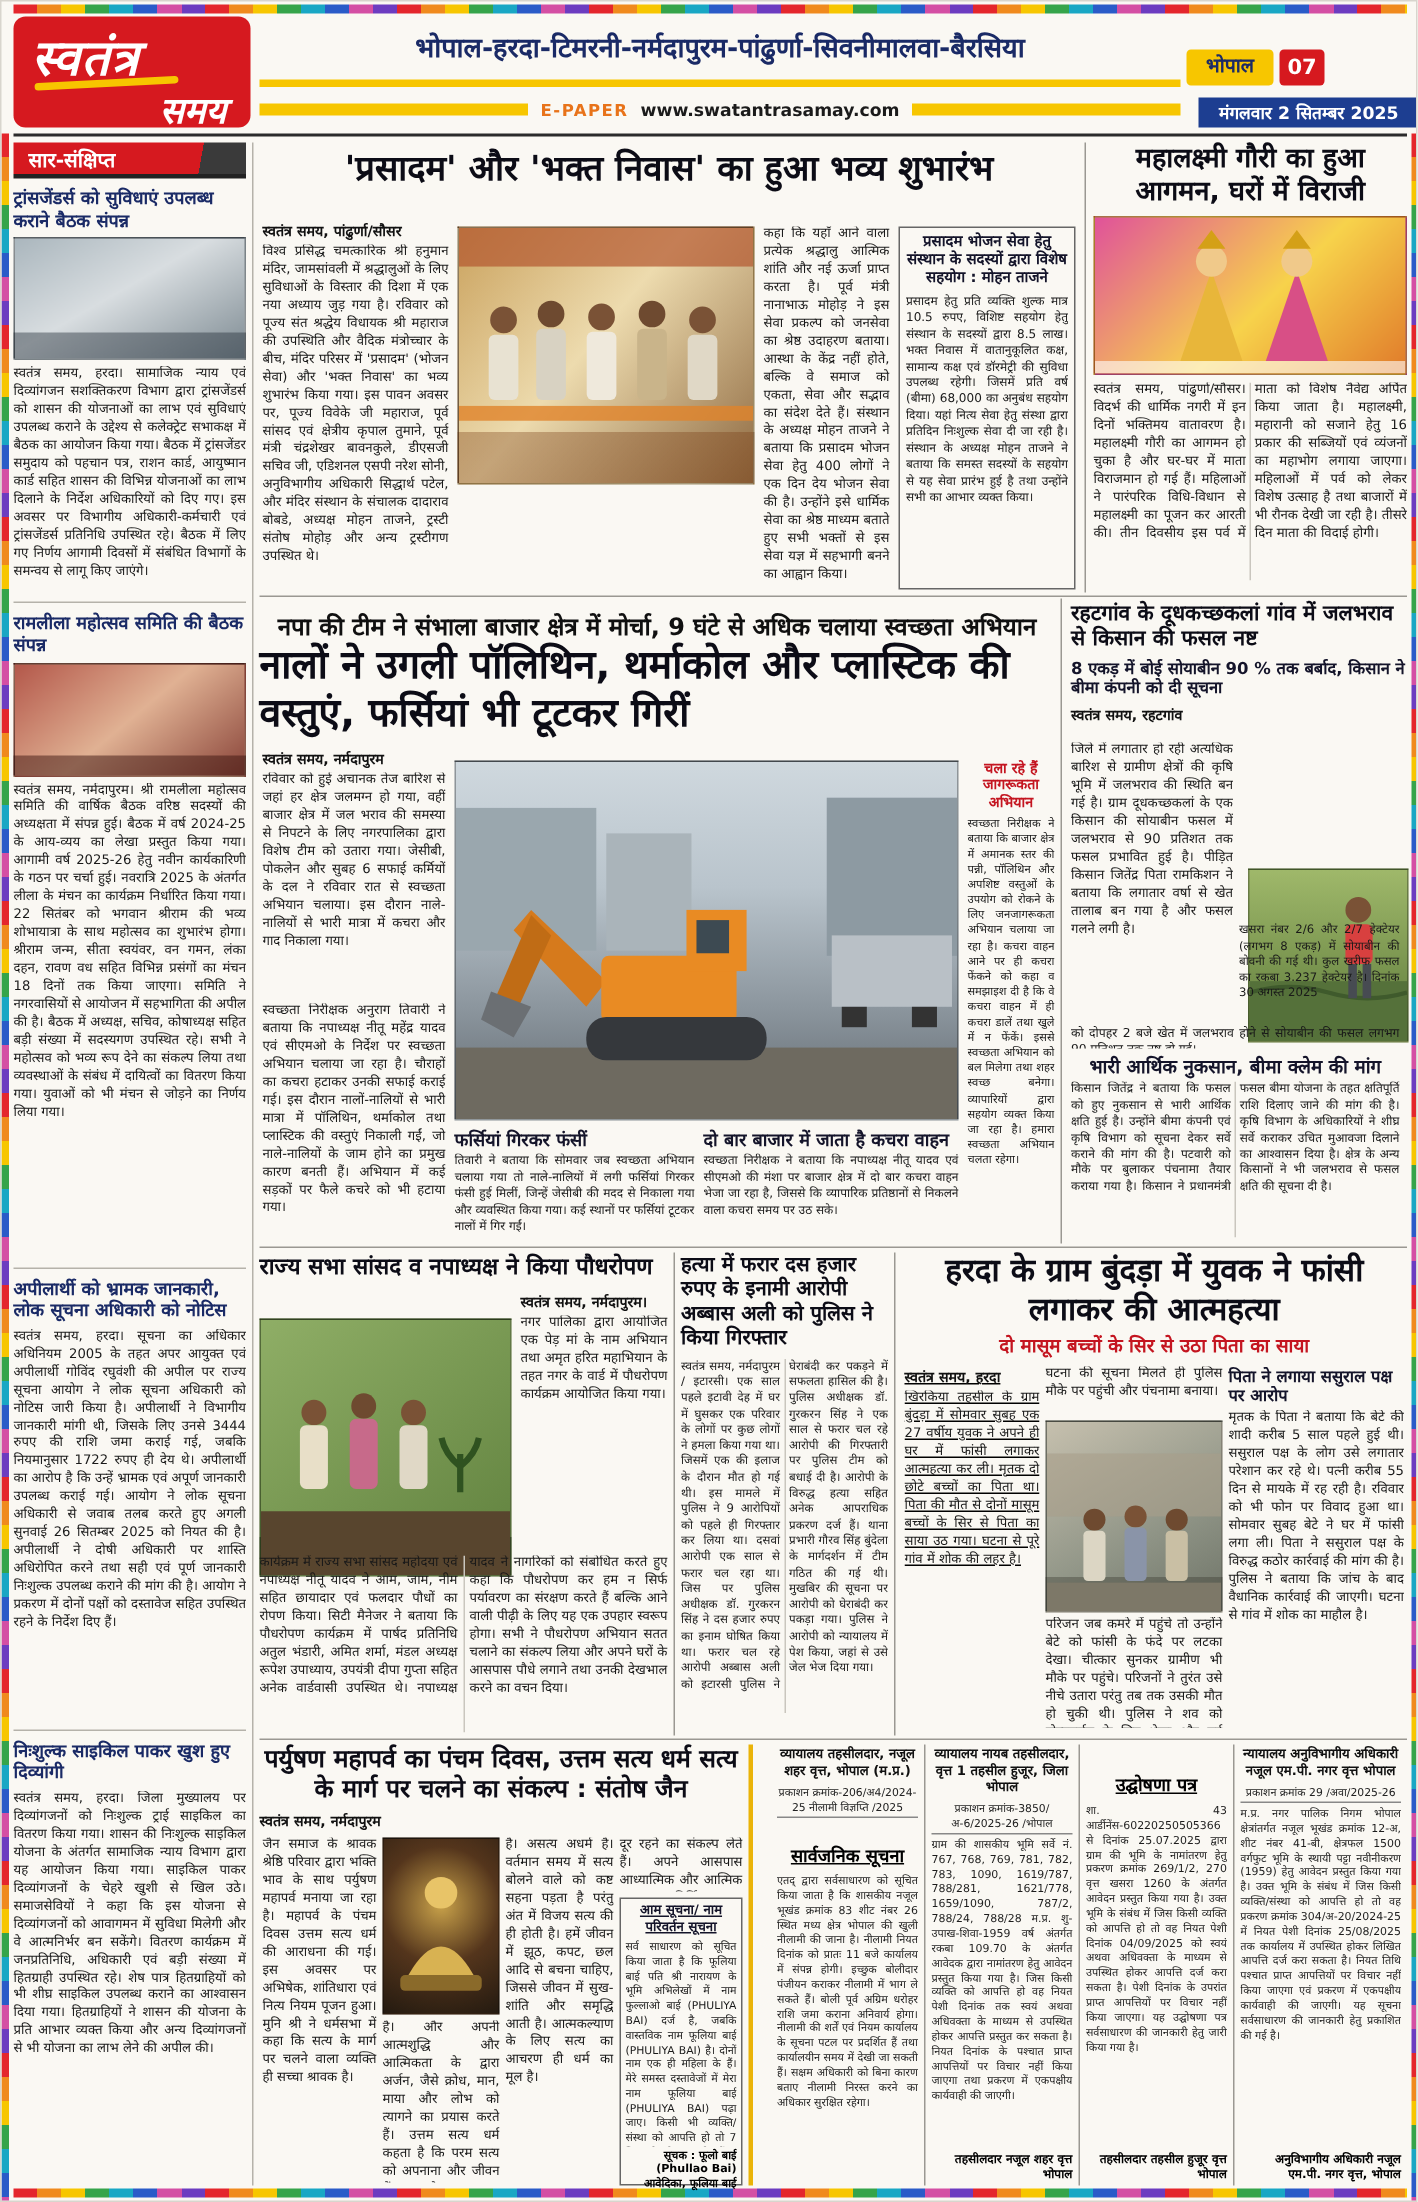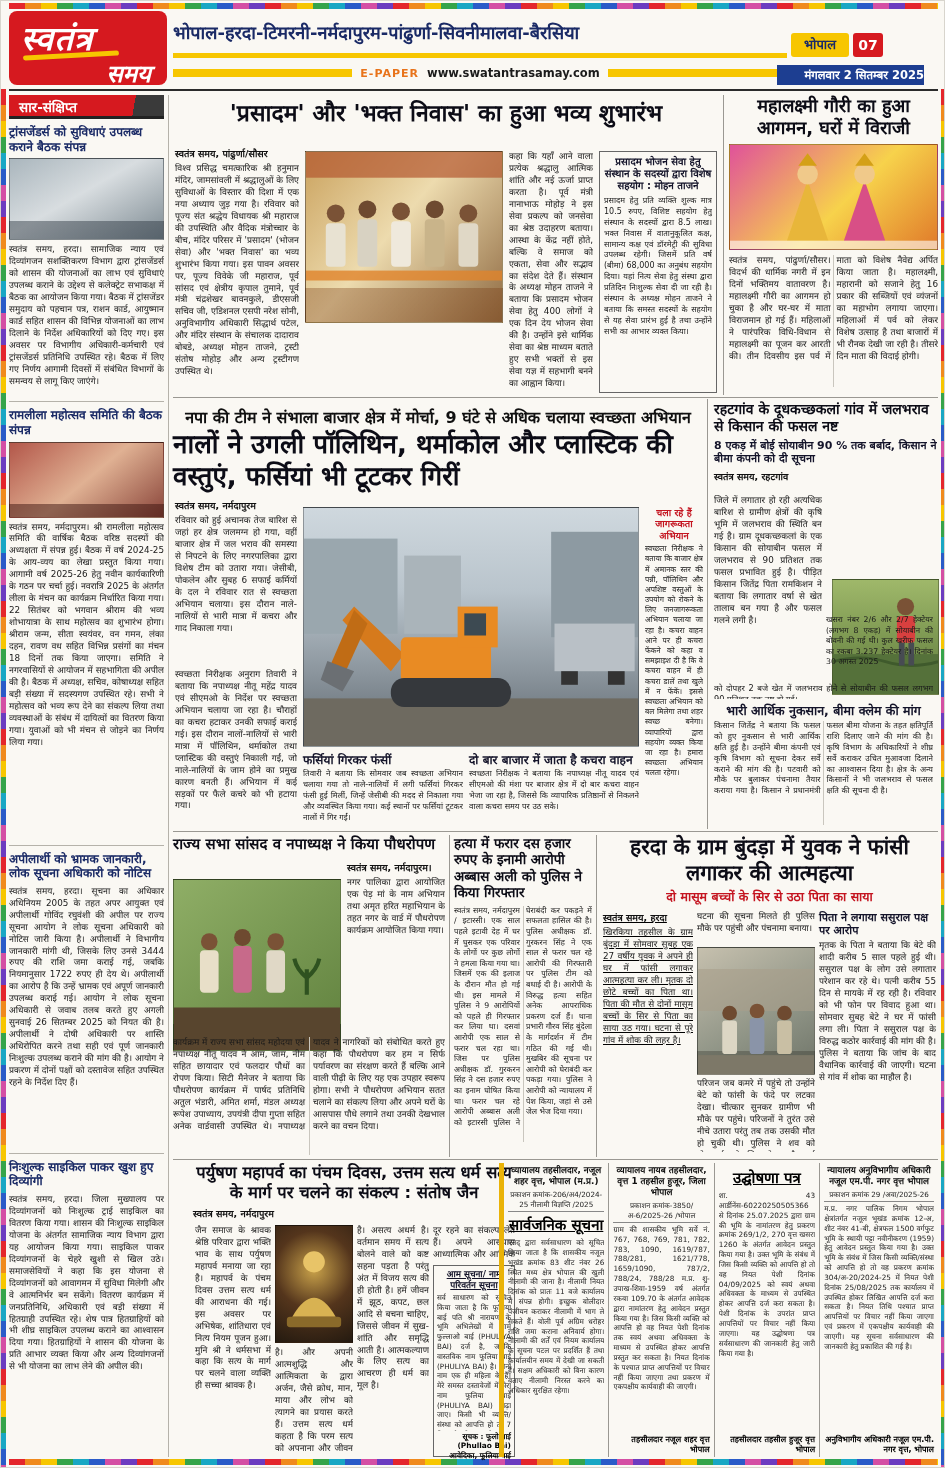--- a/index.html
+++ b/index.html
@@ -11,29 +11,29 @@
   .b{font-weight:bold;}
   
   .strip-h{height:6px;background:repeating-linear-gradient(90deg,#e4262c 0 16px,#f08a1d 16px 32px,#f7c600 32px 48px,#35a44a 48px 64px,#19a7c4 64px 80px,#2a5bc8 80px 96px,#d44fa4 96px 112px,#6c3cc0 112px 128px);}
   .strip-v{width:5px;background:repeating-linear-gradient(180deg,#e4262c 0 16px,#f08a1d 16px 32px,#f7c600 32px 48px,#35a44a 48px 64px,#19a7c4 64px 80px,#2a5bc8 80px 96px,#d44fa4 96px 112px,#6c3cc0 112px 128px);}
   
   .masthead{position:absolute;left:8px;top:10px;width:929px;height:76px;}
   .logo{position:absolute;left:0;top:0;width:158px;height:74px;background:var(--brand-red,#d6191f);border-radius:8px;color:#fff;font-family:"Liberation Serif","DejaVu Serif",serif;font-style:italic;overflow:hidden;}
   .logo .l1{font-size:33px;font-weight:bold;padding:4px 0 0 12px;letter-spacing:1px;}
   .logo .l2{font-size:24px;font-weight:bold;text-align:right;padding:0 16px 0 0;margin-top:-4px;}
   .logo .swoosh{position:absolute;left:14px;top:42px;width:96px;height:5px;background:var(--accent-yellow,#f7c600);border-radius:3px;transform:rotate(-3deg);}
-  .cities{position:absolute;left:164px;top:6px;width:614px;height:32px;line-height:32px;font-size:18px;font-weight:800;color:var(--masthead-navy,#1a2a66);white-space:nowrap;overflow:hidden;}
+  .cities{position:absolute;left:164px;top:6px;width:614px;height:32px;line-height:32px;text-align:center;font-size:18px;font-weight:800;color:var(--masthead-navy,#1a2a66);white-space:nowrap;overflow:hidden;}
   .yrule{position:absolute;left:164px;top:42px;width:614px;height:5px;background:var(--accent-yellow,#f7c600);}
   .eprow{position:absolute;left:164px;top:54px;width:614px;height:16px;display:flex;align-items:center;gap:8px;}
   .eprow .bar{flex:1;height:8px;background:var(--accent-yellow,#f7c600);}
   .eprow .ep{color:#e8731a;font-weight:bold;font-size:11px;letter-spacing:1px;}
   .eprow .site{color:#1b1b1b;font-weight:bold;font-size:11.5px;}
   .badge-ed{position:absolute;left:782px;top:22px;width:58px;height:24px;background:var(--accent-yellow,#f7c600);color:var(--masthead-navy,#1a2a66);font-weight:800;font-size:13px;text-align:center;line-height:24px;border-radius:3px;}
   .badge-pg{position:absolute;left:844px;top:22px;width:30px;height:24px;background:var(--brand-red,#d6191f);color:#fff;font-weight:800;font-size:14px;text-align:center;line-height:24px;border-radius:3px;}
-  .dateband{position:absolute;left:768px;top:54px;width:147px;height:20px;background:var(--date-blue,#1d3e91);color:#fff;font-weight:bold;font-size:11.5px;text-align:right;line-height:20px;}
+  .dateband{position:absolute;left:790px;top:54px;width:147px;height:20px;background:var(--date-blue,#1d3e91);color:#fff;font-weight:bold;font-size:11.5px;text-align:center;line-height:20px;}
   .headrule{position:absolute;left:8px;top:88px;width:929px;height:0;border-top:2px solid #2b2b2b;}
   
   .sidebar{position:absolute;left:8px;top:94px;width:160px;height:1362px;border-right:1px solid #b5b2aa;padding-right:4px;}
   .sb-head{height:24px;background:linear-gradient(100deg,var(--brand-red,#c4161c) 80%,#3a3a3a 80%);color:#fff;font-weight:bold;font-size:13.5px;line-height:24px;padding-left:10px;border-bottom:3px solid #222;}
   .sb-hl{font-size:12px;font-weight:800;color:var(--masthead-navy,#15205e);line-height:1.22;margin-top:6px;}
   .sb-hr{border-top:1px solid #b5b2aa;margin-top:5px;}
   .ph{border:1px solid rgba(0,0,0,.3);overflow:hidden;position:relative;}
   .bt{font-size:8.8px;line-height:1.36;text-align:justify;color:#191919;overflow:hidden;}
   .byline{font-weight:bold;font-size:9.5px;color:#111;}
   
@@ -43,21 +43,21 @@
   .kicker{font-size:16px;font-weight:800;text-align:center;color:#101010;padding-top:5px;}
   .subhead{font-weight:800;color:#14142a;line-height:1.2;}
   .boxed{border:1px solid #666;padding:4px;}
   
   .notices{display:flex;height:294px;}
   .ncol{flex:1;border-left:1px solid #9a9892;padding:2px 4px;display:flex;flex-direction:column;}
   .ncol:first-child{border-left:none;}
   .ncol4{flex:1.14;}
   .ncourt{font-size:8.8px;font-weight:800;text-align:center;line-height:1.25;color:#101010;}
   .nref{font-size:7.2px;text-align:center;border-bottom:1px solid #888;padding:2px 0;color:#222;}
-  .ntitle{font-size:15px;font-weight:800;text-align:center;padding:2px 0;text-decoration:underline;}
+  .ntitle{font-size:12px;font-weight:800;text-align:center;padding:2px 0;text-decoration:underline;margin-top:14px;}
   .nbody{font-size:7.3px;line-height:1.35;text-align:justify;flex:1;overflow:hidden;color:#1d1d1d;margin-top:2px;}
   .nsig{font-size:8px;font-weight:800;text-align:right;margin-top:3px;line-height:1.25;}
 </style>
 </head>
 <body>
 
 <div class="page">
 
   <div class="ab strip-h" style="left:8px;top:2px;width:929px;"></div>
   <div class="ab strip-v" style="left:0;top:88px;height:1380px;"></div>
@@ -276,21 +276,21 @@
         <div class="bt" style="height:74px;margin-top:3px;">परिजन जब कमरे में पहुंचे तो उन्होंने बेटे को फांसी के फंदे पर लटका देखा। चीत्कार सुनकर ग्रामीण भी मौके पर पहुंचे। परिजनों ने तुरंत उसे नीचे उतारा परंतु तब तक उसकी मौत हो चुकी थी। पुलिस ने शव को पोस्टमार्टम के लिए भेजा और मर्ग कायम कर जांच प्रारंभ की।</div>
       </div>
       <div class="ab" style="left:218px;top:76px;width:117px;height:246px;">
         <div class="subhead" style="font-size:11px;">पिता ने लगाया ससुराल पक्ष पर आरोप</div>
         <div class="bt" style="height:212px;margin-top:3px;">मृतक के पिता ने बताया कि बेटे की शादी करीब 5 साल पहले हुई थी। ससुराल पक्ष के लोग उसे लगातार परेशान कर रहे थे। पत्नी करीब 55 दिन से मायके में रह रही है। रविवार को भी फोन पर विवाद हुआ था। सोमवार सुबह बेटे ने घर में फांसी लगा ली। पिता ने ससुराल पक्ष के विरुद्ध कठोर कार्रवाई की मांग की है। पुलिस ने बताया कि जांच के बाद वैधानिक कार्रवाई की जाएगी। घटना से गांव में शोक का माहौल है।</div>
       </div>
     </section>
 
     <div class="hrule" style="top:1064px;"></div>
 
-    <section class="ab" style="left:0;top:1068px;width:322px;height:294px;margin-left:20px;">
+    <section class="ab" style="left:0;top:1068px;width:322px;height:294px;">
       <h2 class="headline c" style="font-size:16.5px;">पर्युषण महापर्व का पंचम दिवस, उत्तम सत्य धर्म सत्य के मार्ग पर चलने का संकल्प : संतोष जैन</h2>
       <div class="byline" style="margin-top:4px;">स्वतंत्र समय, नर्मदापुरम</div>
       <div class="ab bt" style="left:2px;top:62px;width:76px;height:232px;">जैन समाज के श्रावक श्रेष्ठि परिवार द्वारा भक्ति भाव के साथ पर्युषण महापर्व मनाया जा रहा है। महापर्व के पंचम दिवस उत्तम सत्य धर्म की आराधना की गई। इस अवसर पर अभिषेक, शांतिधारा एवं नित्य नियम पूजन हुआ। मुनि श्री ने धर्मसभा में कहा कि सत्य के मार्ग पर चलने वाला व्यक्ति ही सच्चा श्रावक है।</div>
       <div class="ab" style="left:82px;top:62px;width:78px;height:232px;">
         <div class="ph" style="height:118px;background:radial-gradient(circle at 50% 38%,#c9a24a 0%,#54351c 48%,#241a10 100%);">
           <svg viewBox="0 0 70 110" width="100%" height="100%" preserveAspectRatio="none">
             <circle cx="35" cy="34" r="10" fill="#e8c468"></circle>
             <path d="M15 86 Q35 50 55 86 Z" fill="#d8b252"></path>
             <rect x="10" y="86" width="50" height="10" rx="3" fill="#8a6a2a"></rect>
           </svg>
@@ -302,21 +302,21 @@
         <div class="bt" style="height:36px;">दूर रहने का संकल्प लेते हैं। अपने आसपास आध्यात्मिक और आत्मिक वातावरण निर्मित करना चाहिए।</div>
         <div class="boxed" style="height:192px;margin-top:4px;padding:3px;">
           <div class="subhead c" style="font-size:8.8px;text-decoration:underline;">आम सूचना/ नाम परिवर्तन सूचना</div>
           <div class="bt" style="height:138px;margin-top:3px;font-size:7.2px;">सर्व साधारण को सूचित किया जाता है कि फूलिया बाई पति श्री नारायण के भूमि अभिलेखों में नाम फुल्लाओ बाई (PHULIYA BAI) दर्ज है, जबकि वास्तविक नाम फूलिया बाई (PHULIYA BAI) है। दोनों नाम एक ही महिला के हैं। मेरे समस्त दस्तावेजों में मेरा नाम फूलिया बाई (PHULIYA BAI) पढ़ा जाए। किसी भी व्यक्ति/संस्था को आपत्ति हो तो 7 दिवस के भीतर संपर्क करें।</div>
           <div class="b" style="font-size:7.4px;text-align:right;">सूचक : फूलो बाई (Phullao Bai)</div>
           <div class="b" style="font-size:7.4px;text-align:right;">आवेदिका, फूलिया बाई</div>
         </div>
       </div>
     </section>
 
-    <section class="ab notices" style="left:326px;top:1068px;width:439px;border-left:5px solid #eab308;">
+    <section class="ab notices" style="left:326px;top:1068px;width:439px;border-left:3px solid #eab308;padding-left:12px;">
       <div class="ncol">
         <div class="ncourt">व्यायालय तहसीलदार, नजूल शहर वृत्त, भोपाल (म.प्र.)</div>
         <div class="nref">प्रकाशन क्रमांक-206/अ4/2024-25 नीलामी विज्ञप्ति /2025</div>
         <div class="ntitle">सार्वजनिक सूचना</div>
         <div class="nbody">एतद् द्वारा सर्वसाधारण को सूचित किया जाता है कि शासकीय नजूल भूखंड क्रमांक 83 शीट नंबर 26 स्थित मध्य क्षेत्र भोपाल की खुली नीलामी की जाना है। नीलामी नियत दिनांक को प्रातः 11 बजे कार्यालय में संपन्न होगी। इच्छुक बोलीदार पंजीयन कराकर नीलामी में भाग ले सकते हैं। बोली पूर्व अग्रिम धरोहर राशि जमा कराना अनिवार्य होगा। नीलामी की शर्तें एवं नियम कार्यालय के सूचना पटल पर प्रदर्शित हैं तथा कार्यालयीन समय में देखी जा सकती हैं। सक्षम अधिकारी को बिना कारण बताए नीलामी निरस्त करने का अधिकार सुरक्षित रहेगा।</div>
       </div>
       <div class="ncol">
         <div class="ncourt">व्यायालय नायब तहसीलदार, वृत्त 1 तहसील हुजूर, जिला भोपाल</div>
         <div class="nref">प्रकाशन क्रमांक-3850/अ-6/2025-26 /भोपाल</div>
         <div class="nbody">ग्राम की शासकीय भूमि सर्वे नं. 767, 768, 769, 781, 782, 783, 1090, 1619/787, 788/281, 1621/778, 1659/1090, 787/2, 788/24, 788/28 म.प्र. शु-उपाख-शिवा-1959 वर्ष अंतर्गत रकबा 109.70 के अंतर्गत आवेदक द्वारा नामांतरण हेतु आवेदन प्रस्तुत किया गया है। जिस किसी व्यक्ति को आपत्ति हो वह नियत पेशी दिनांक तक स्वयं अथवा अधिवक्ता के माध्यम से उपस्थित होकर आपत्ति प्रस्तुत कर सकता है। नियत दिनांक के पश्चात प्राप्त आपत्तियों पर विचार नहीं किया जाएगा तथा प्रकरण में एकपक्षीय कार्यवाही की जाएगी।</div>

